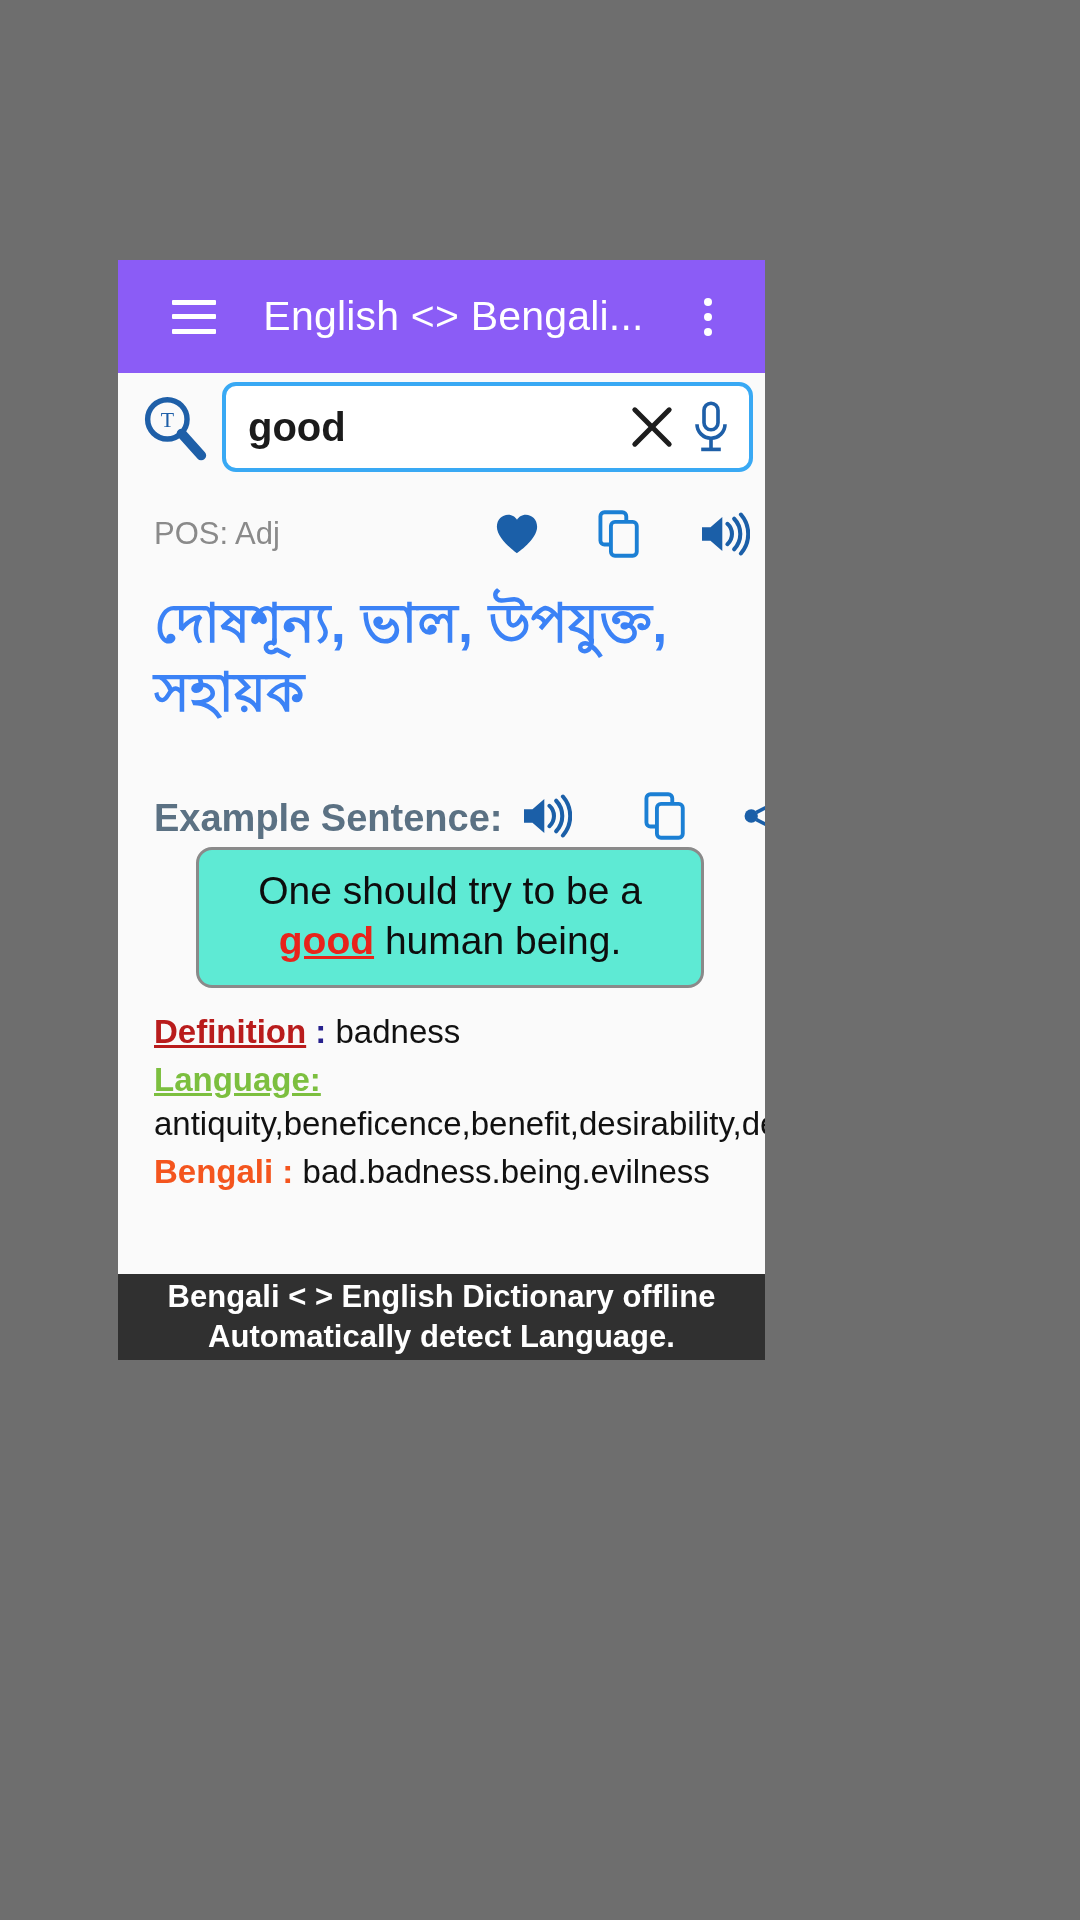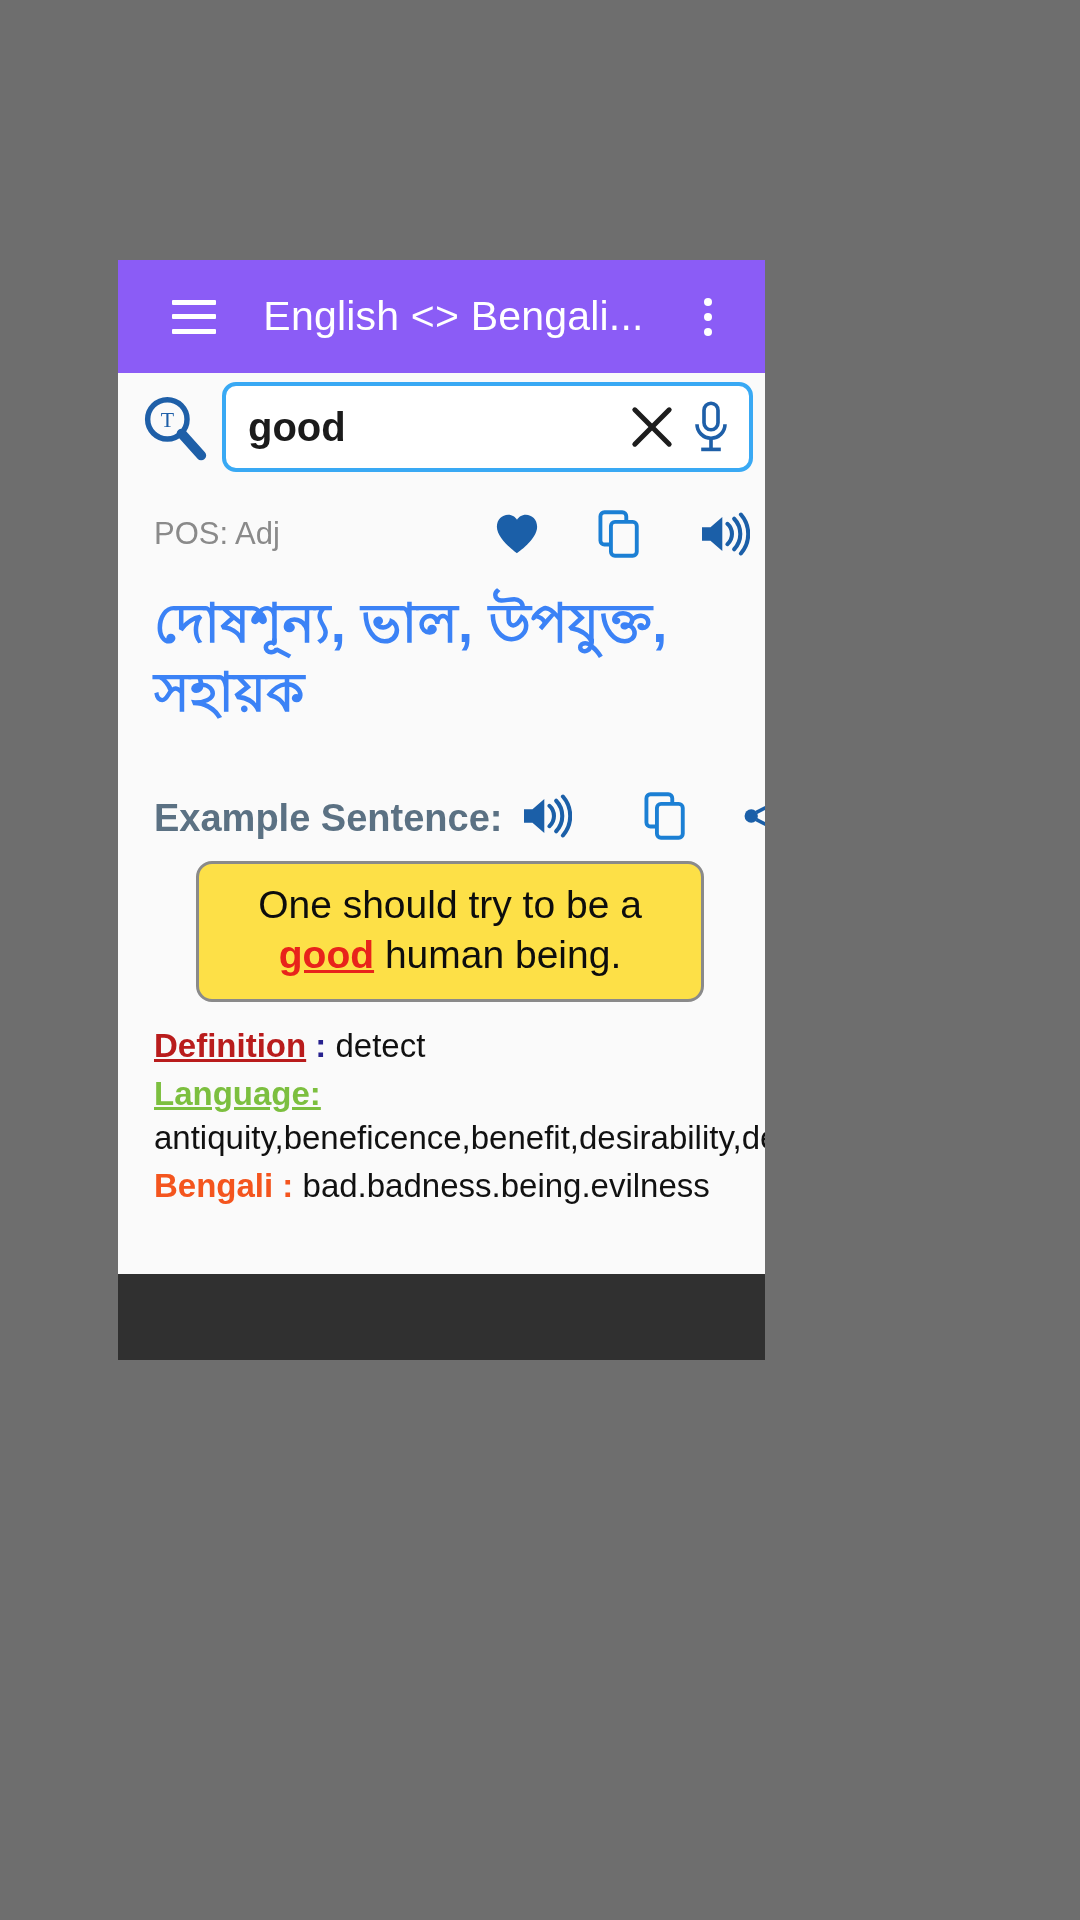--- a/index.html
+++ b/index.html
@@ -129,26 +129,26 @@
     color: #5b7183;
     white-space: nowrap;
     font-weight: bold;
   }
   .exrow .spk { margin-left: 18px; }
   .exrow .cp  { margin-left: 72px; }
   .exrow .sh  { margin-left: 56px; }
   .share-icon { width: 48px; height: 48px; }
 
   .exbox {
-    margin-top: 16px;
+    margin-top: 2px;
     margin-left: 42px;
     margin-right: 46px;
     border: 3px solid #8a8a8a;
     border-radius: 16px;
-    background: #fde047;
+    background: #5eead4;
     padding: 16px 18px 20px;
     text-align: center;
     font-size: 39px;
     color: #0d0d0d;
     line-height: 1.27;
   }
   .exbox .hl {
     color: #e8231b;
     font-weight: bold;
     text-decoration: underline;
@@ -281,26 +281,28 @@
             <circle cx="5" cy="13" r="3.6" fill="#1b5fa8"></circle>
             <line x1="7.8" y1="11" x2="17.8" y2="6" stroke="#1b5fa8" stroke-width="2"></line>
             <line x1="7.8" y1="15" x2="17.8" y2="20" stroke="#1b5fa8" stroke-width="2"></line>
           </svg>
         </span>
       </div>
 
       <div class="exbox"><span>One should try to be a </span><span class="hl">good</span><span> human being.</span></div>
 
       <div class="meta">
-        <div class="row"><span class="k-def">Definition</span><span class="colon-def"> : </span><span>detect</span></div>
+        <div class="row"><span class="k-def">Definition</span><span class="colon-def"> : </span><span>badness</span></div>
 
         <div class="row"><span class="k-syn">Language:</span><span> antiquity,beneficence,benefit,desirability,desirableness,divisibility,goodness,graciousness,immorality,incorrectness,installation,irregularity,lawfulness,naturalness,opaqueness,particularity,powerfulness,toy,unpopularity,woodsiness</span></div>
 
         <div class="row"><span class="k-ant">Bengali</span><span class="colon-ant"> : </span><span>bad.badness.being.evilness</span></div>
       </div>
 
     </div>
 
     <div class="footer">
+      <div>Bengali &lt; &gt; English Dictionary offline</div>
+      <div>Automatically detect Language.</div>
     </div>
 
   </div>
 </div>
 
 </body></html>

